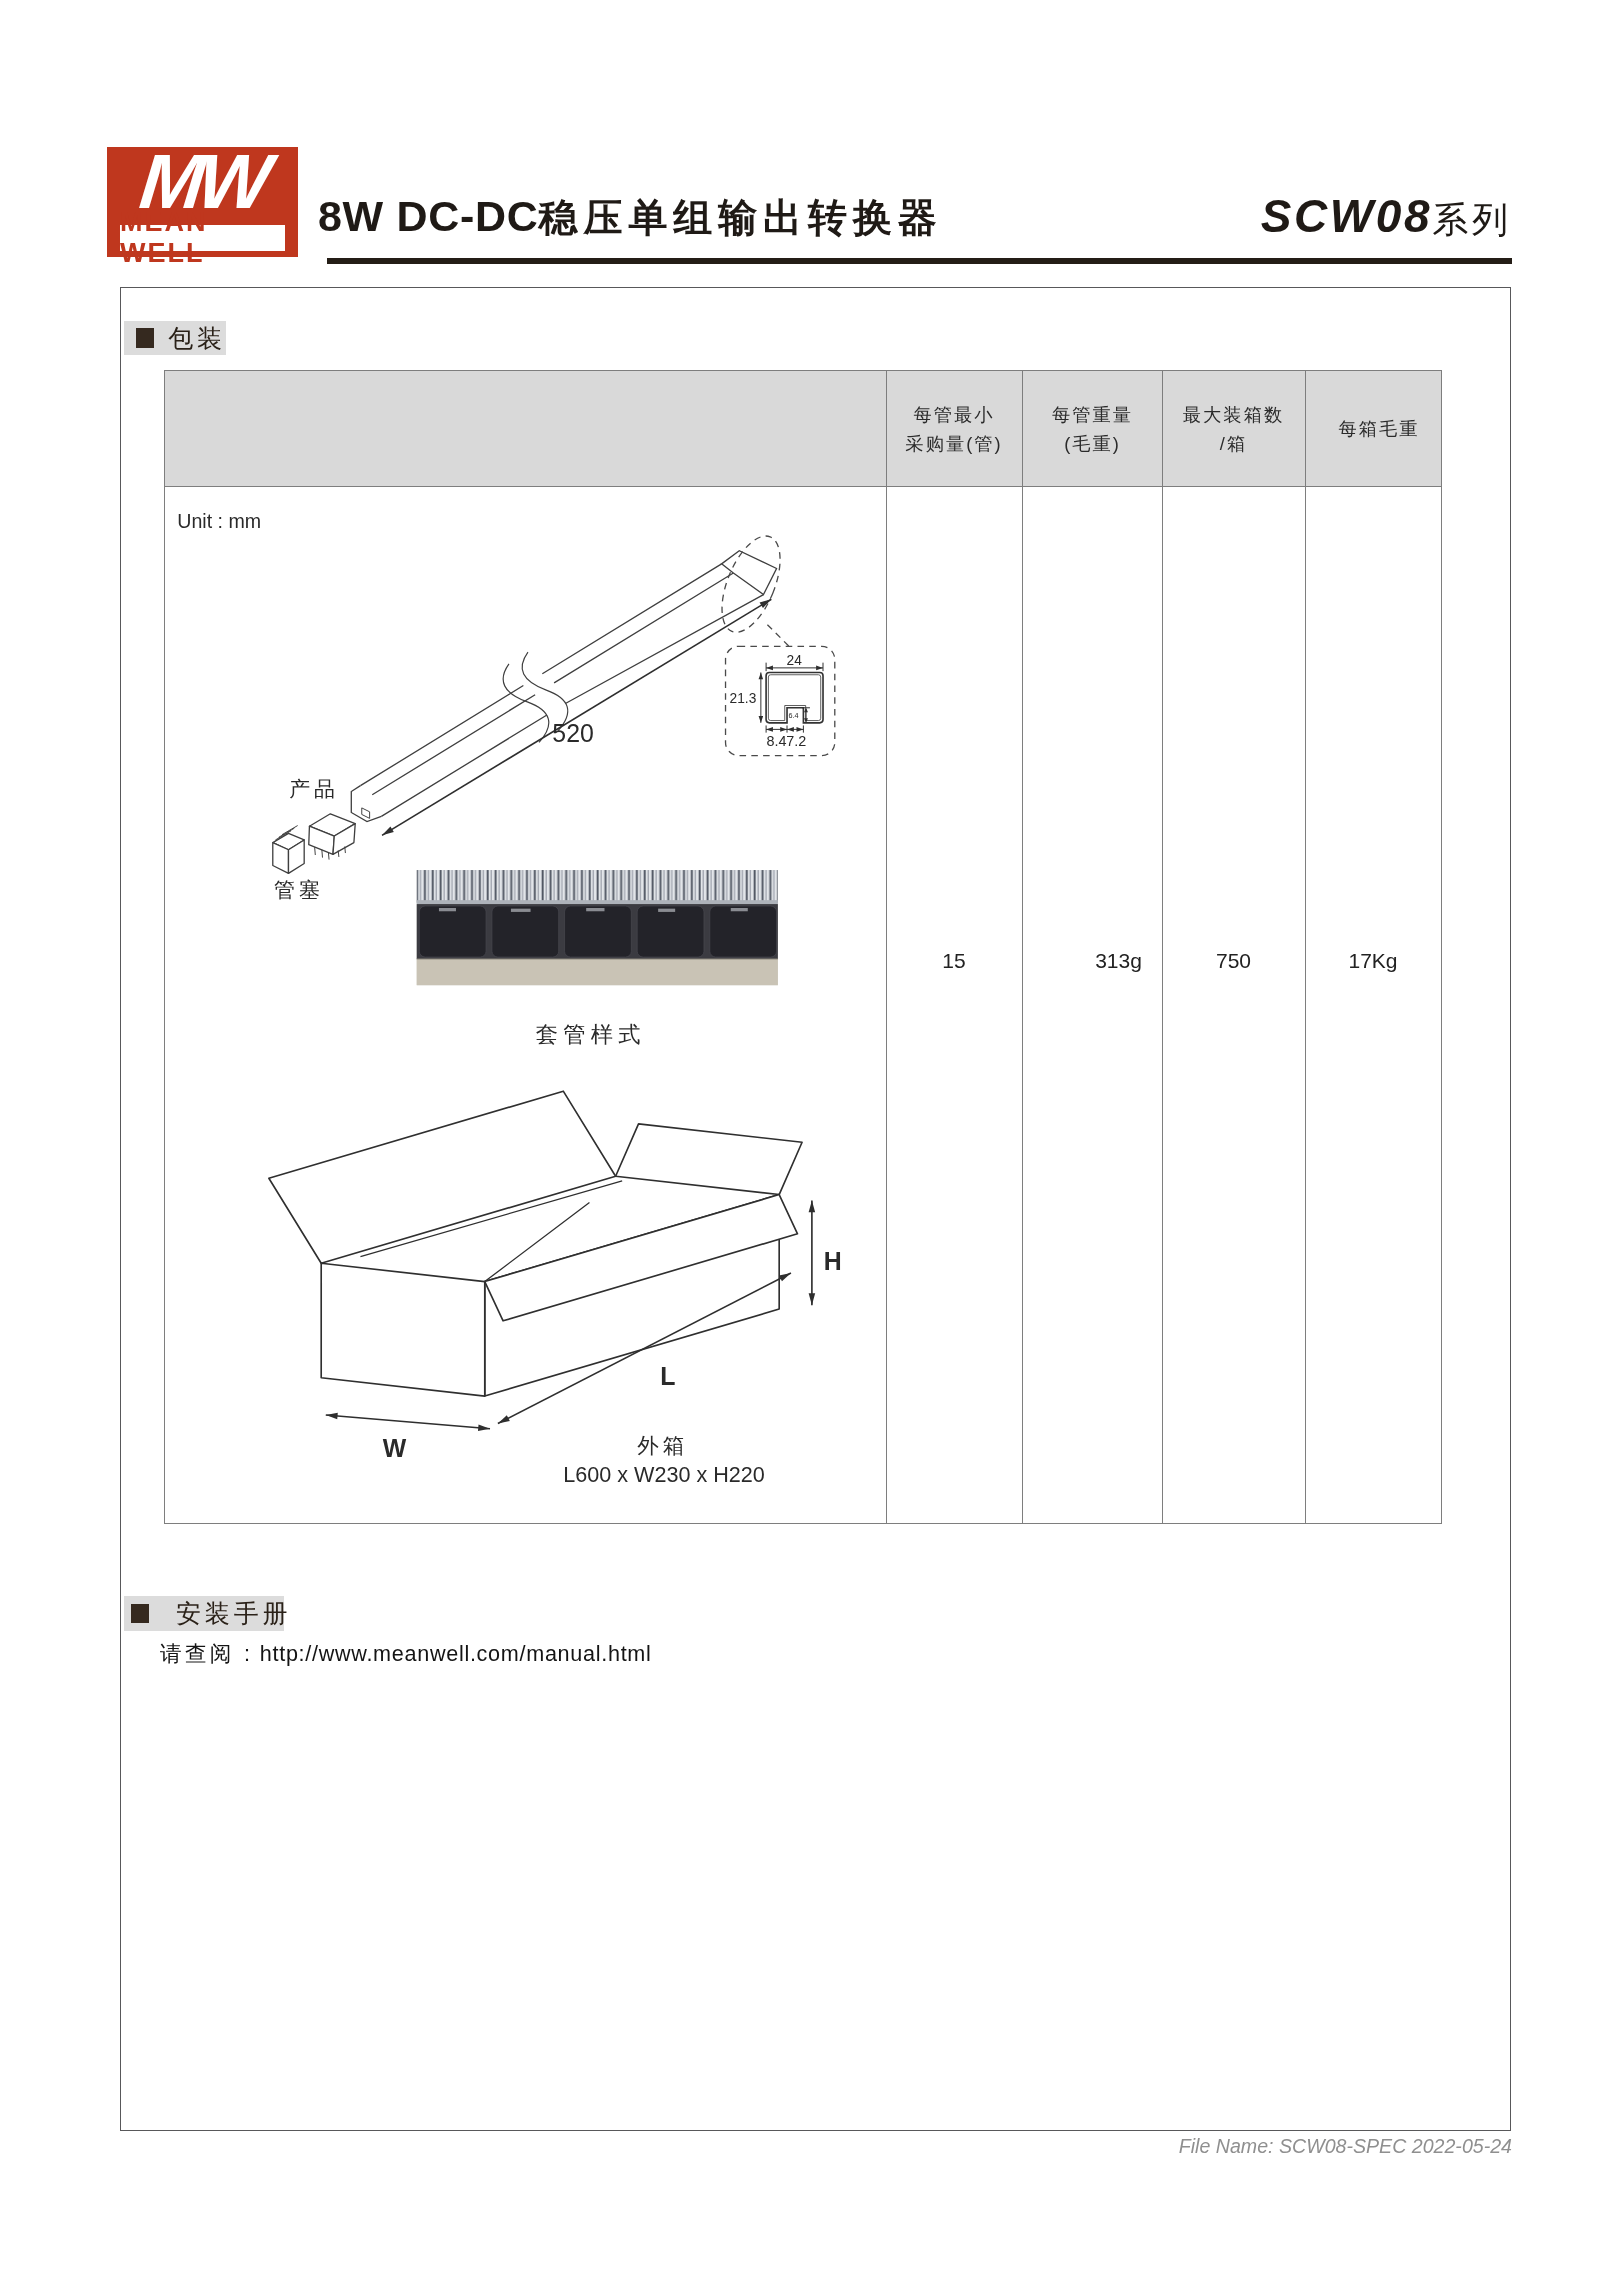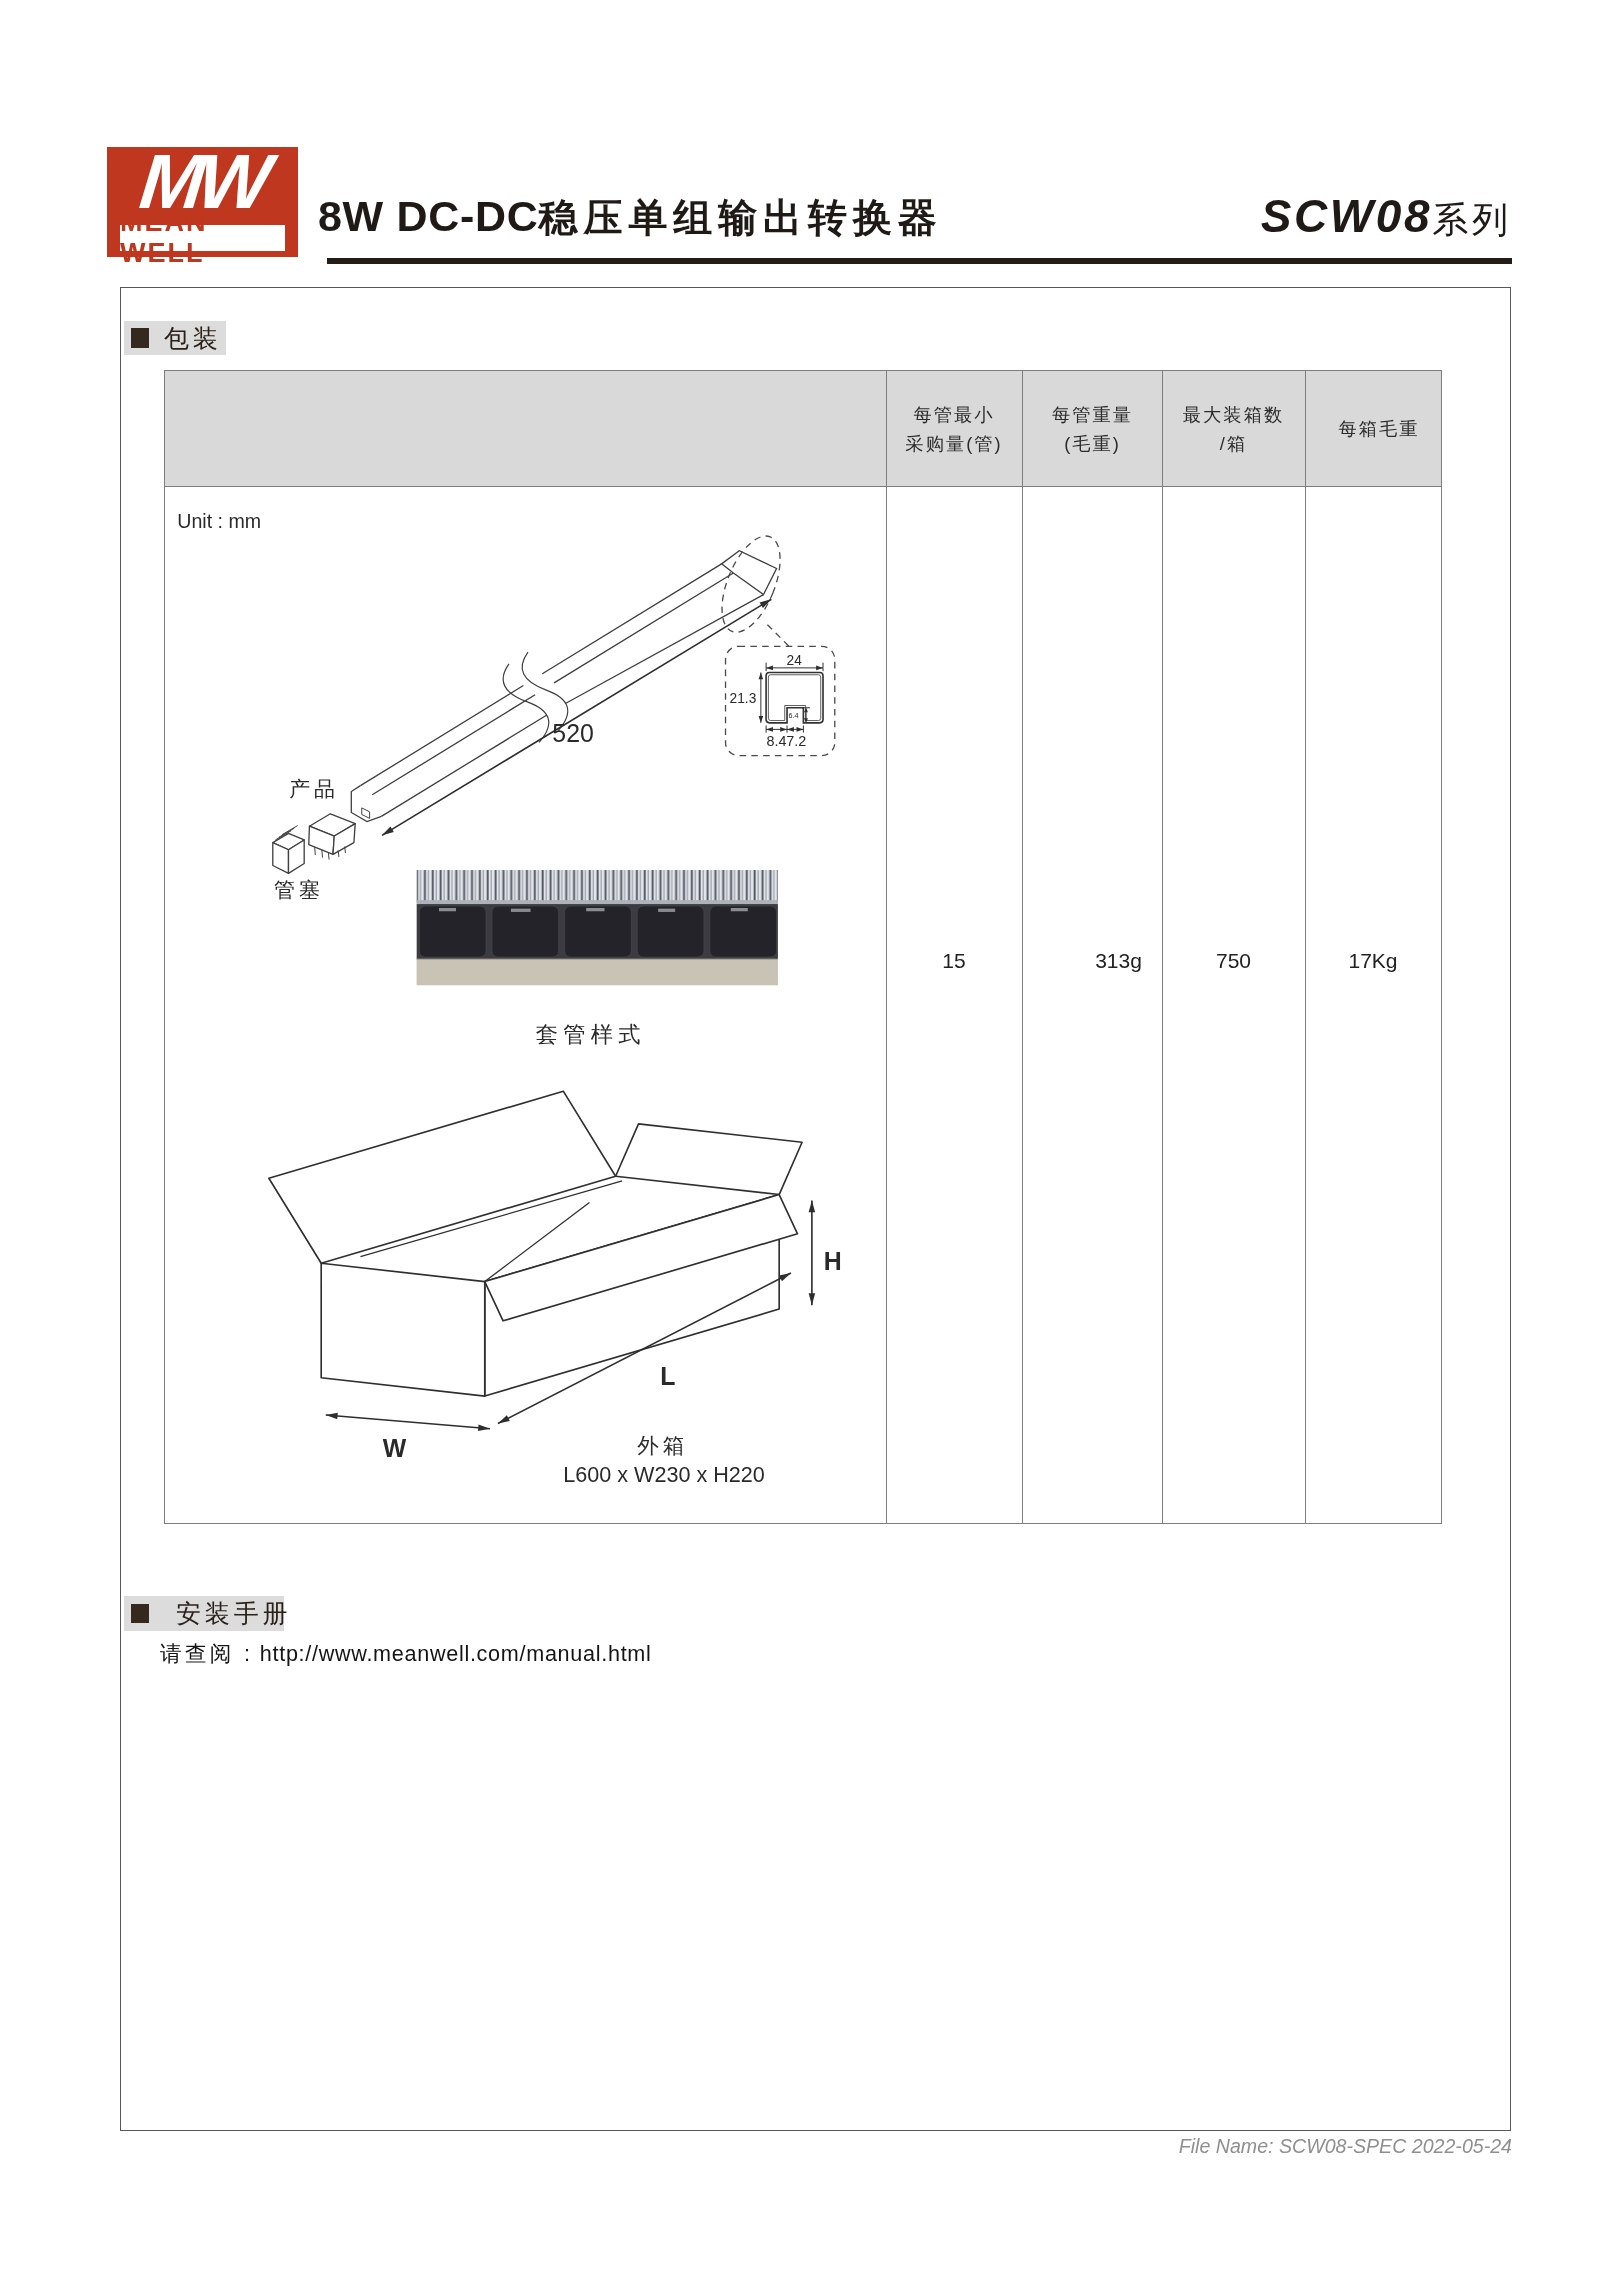--- a/index.html
+++ b/index.html
@@ -22,21 +22,21 @@
   .series .code{font-size:46px;font-weight:bold;letter-spacing:2.6px;font-style:italic;}
   .series .sfx{font-size:36px;font-weight:400;letter-spacing:3.9px;}
   .title-underline{left:327px;top:258px;width:1185px;height:5.9px;background:#241d16;}
   
   .content-border{left:120px;top:287px;width:1391px;height:1844px;
                   border:1.3px solid #58585a;box-sizing:border-box;}
   
   .badge{background:#dcdcdc;display:flex;align-items:center;}
   .badge .sq{width:18.3px;height:19.6px;background:#35291f;margin-left:7.2px;flex:0 0 auto;}
   .badge .lbl{font-size:25px;color:#2a2118;letter-spacing:3.9px;margin-left:14.4px;white-space:nowrap;}
-  .badge-pack{left:124px;top:321px;width:102px;height:34px;}
+  .badge-pack{left:124px;top:321px;width:102px;height:34px;justify-content:flex-end;}
   .badge-manual{left:124px;top:1596px;width:160px;height:35px;gap:12px;}
   
   .tbl-outer{left:164px;top:370px;width:1278px;height:1154px;
              border:1.3px solid #7e7e7e;box-sizing:border-box;}
   .tbl-head{left:164px;top:370px;width:1278px;height:117px;background:#d9d9d9;
             border:1.3px solid #7e7e7e;border-bottom:1.3px solid #7e7e7e;box-sizing:border-box;}
   .vline{top:370px;width:1.3px;height:1154px;background:#7e7e7e;}
   .hcell{top:370px;height:117px;display:flex;flex-direction:column;
          align-items:center;justify-content:center;color:#2b2b2b;}
   .hcell div{line-height:29px;}

